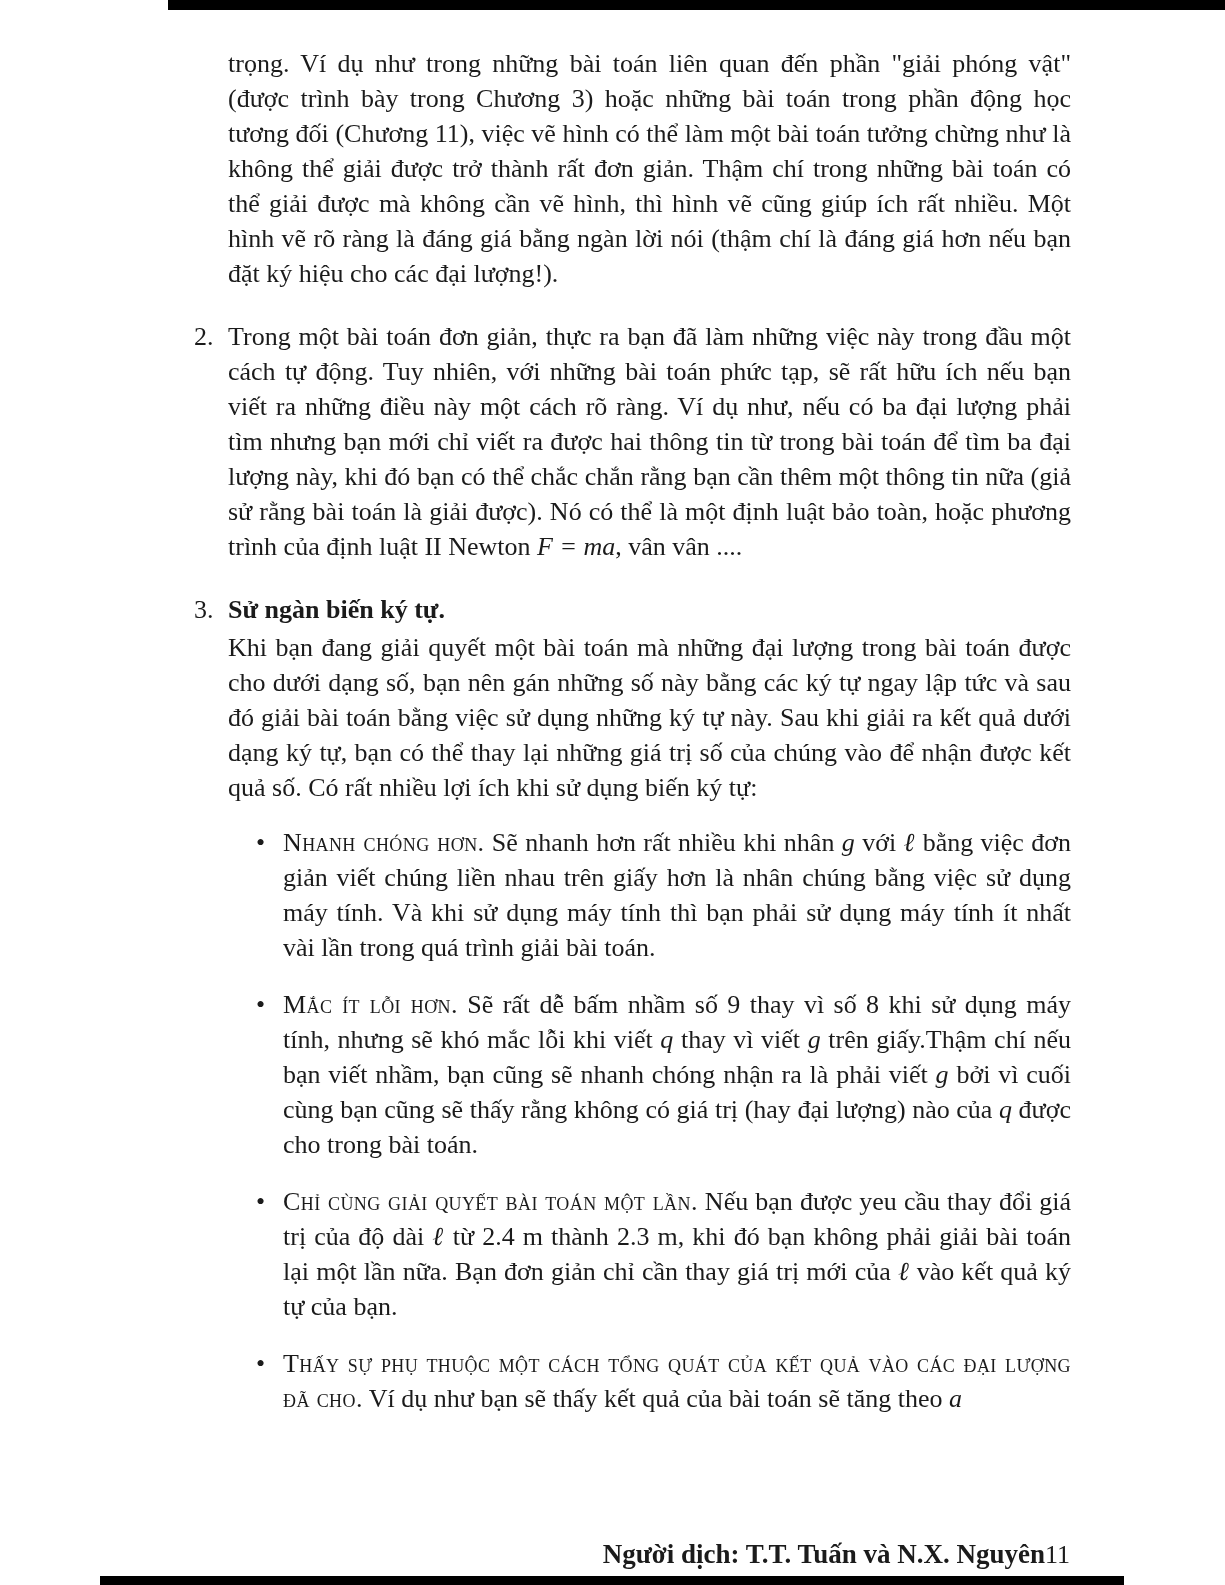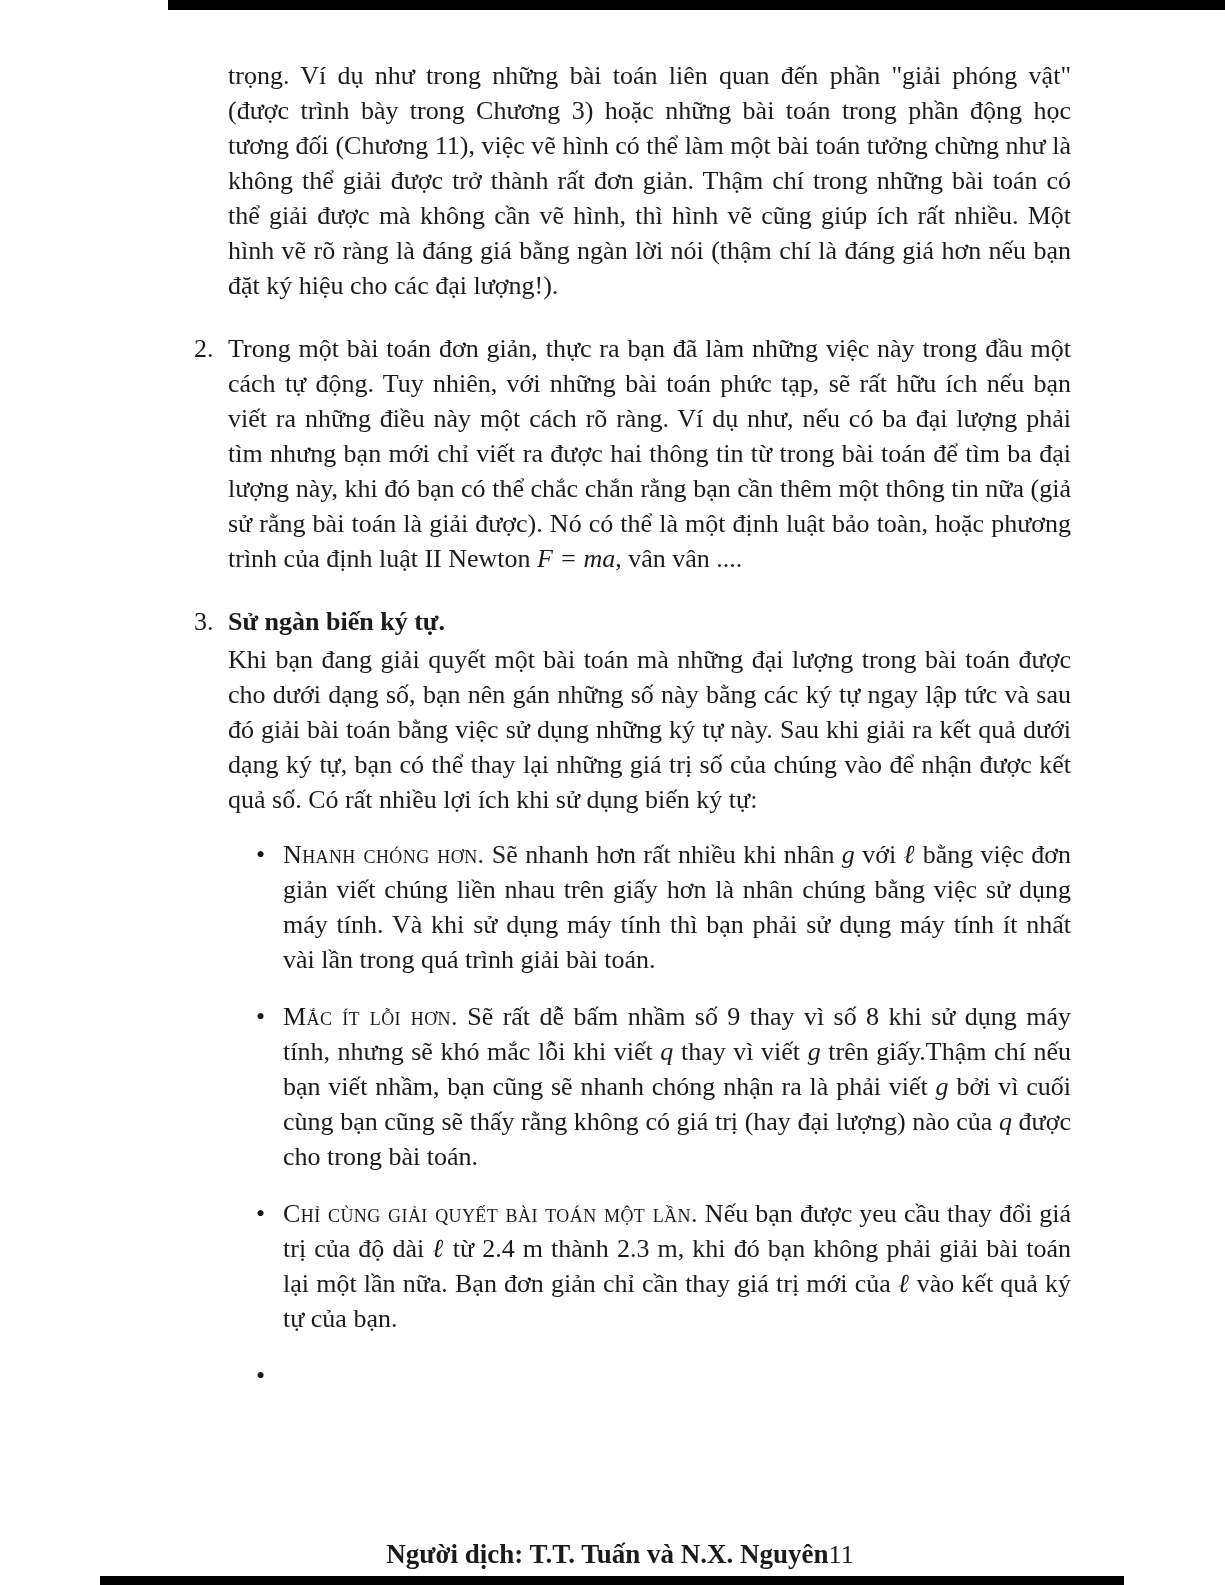--- a/index.html
+++ b/index.html
@@ -11,21 +11,21 @@
     font-family: "Liberation Serif", "DejaVu Serif", serif;
     color: #1b1b1b;
     overflow: hidden;
   }
   .scan-bar { position: absolute; background: #000000; }
   .scan-bar.top { top: 0; left: 168px; right: 0; height: 10px; }
   .scan-bar.bottom { bottom: 0; left: 100px; width: 1024px; height: 9px; }
 
   .content {
     position: absolute;
-    left: 228px; top: 58px;
+    left: 228px; top: 46px;
     width: 843px;
     font-size: 26px;
     line-height: 35px;
     text-align: justify;
   }
   .para { text-align: justify; }
 
   .item { position: relative; margin-top: 28px; }
   .item-heading-row { font-weight: bold; }
   .item-number {
@@ -40,21 +40,21 @@
   .bullet:first-child { margin-top: 0; }
   .bullet-marker { position: absolute; left: 28px; top: 0; }
 
   .sc { font-variant: small-caps; letter-spacing: 0.4px; }
   .math { font-style: italic; }
 
   .footer {
     position: absolute;
     left: 170px; right: 155px; top: 1500px;
     display: flex;
-    justify-content: center;
+    justify-content: flex-end;
     align-items: baseline;
     font-size: 27px;
   }
   .footer-credit { font-weight: bold; }
   .footer-page { font-weight: normal; font-size: 26px; margin-top: 40px; }
 </style>
 </head>
 <body>
 
 <div class="scan-bar top"></div>
@@ -89,20 +89,21 @@
         <span class="bullet-text"><span class="sc">Mắc ít lỗi hơn.</span><span> Sẽ rất dễ bấm nhầm số 9 thay vì số 8 khi sử dụng máy tính, nhưng sẽ khó mắc lỗi khi viết </span><span class="math">q</span><span> thay vì viết </span><span class="math">g</span><span> trên giấy.Thậm chí nếu bạn viết nhầm, bạn cũng sẽ nhanh chóng nhận ra là phải viết </span><span class="math">g</span><span> bởi vì cuối cùng bạn cũng sẽ thấy rằng không có giá trị (hay đại lượng) nào của </span><span class="math">q</span><span> được cho trong bài toán.</span></span>
       </div>
 
       <div class="bullet">
         <span class="bullet-marker">•</span>
         <span class="bullet-text"><span class="sc">Chỉ cùng giải quyết bài toán một lần.</span><span> Nếu bạn được yeu cầu thay đổi giá trị của độ dài </span><span class="math">ℓ</span><span> từ 2.4 m thành 2.3 m, khi đó bạn không phải giải bài toán lại một lần nữa. Bạn đơn giản chỉ cần thay giá trị mới của </span><span class="math">ℓ</span><span> vào kết quả ký tự của bạn.</span></span>
       </div>
 
       <div class="bullet">
         <span class="bullet-marker">•</span>
+        <span class="bullet-text"><span class="sc">Thấy sự phụ thuộc một cách tổng quát của kết quả vào các đại lượng đã cho.</span><span> Ví dụ như bạn sẽ thấy kết quả của bài toán sẽ tăng theo </span><span class="math">a</span></span>
       </div>
 
     </div>
   </div>
 
 </div>
 
 <div class="footer">
   <span class="footer-credit">Người dịch: T.T. Tuấn và N.X. Nguyên</span>
   <span class="footer-page">11</span>

